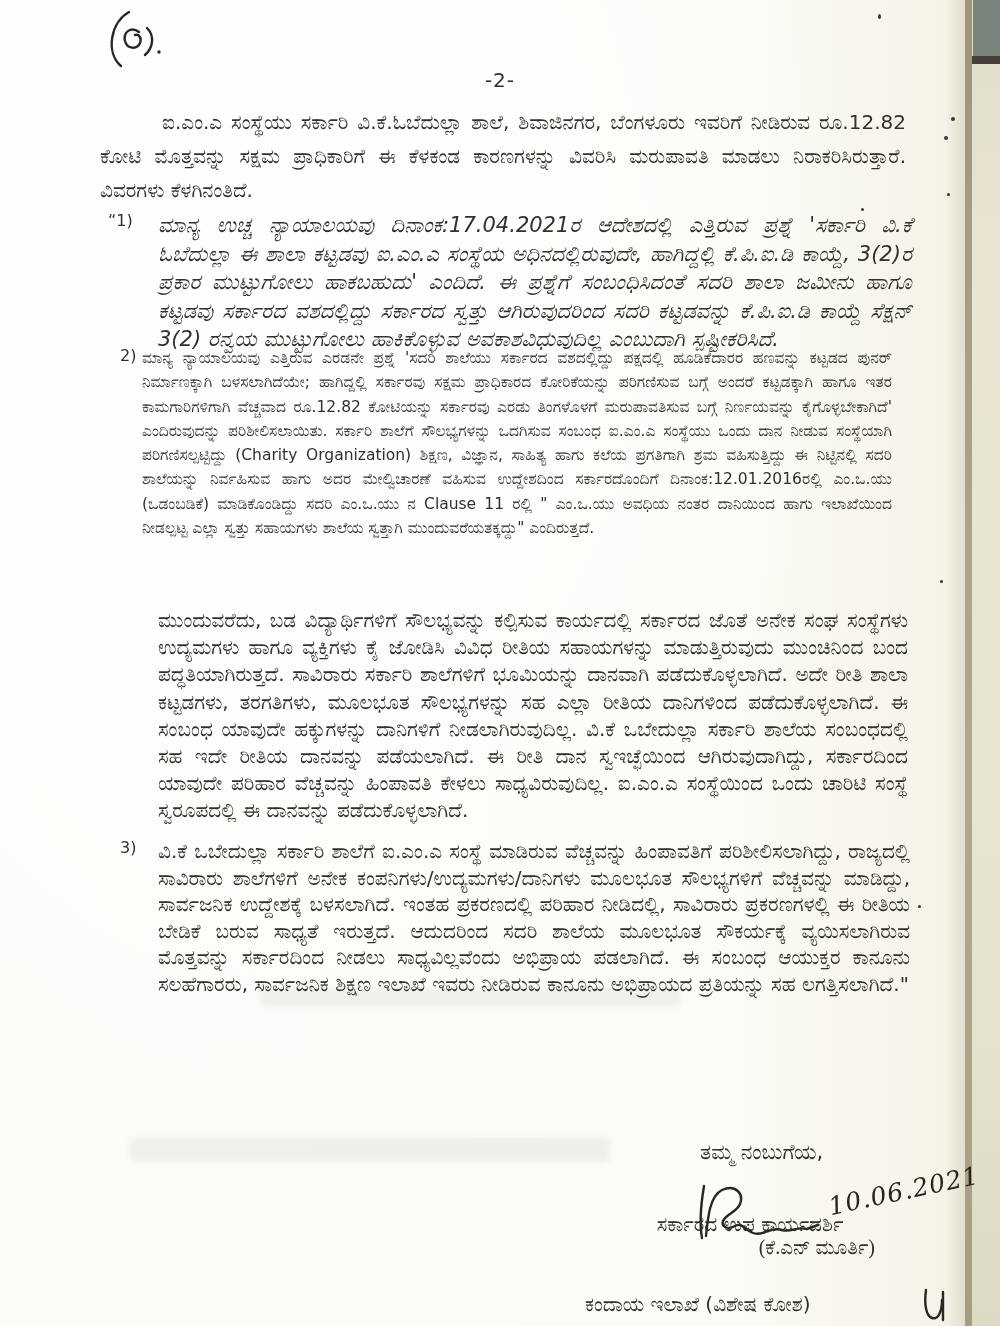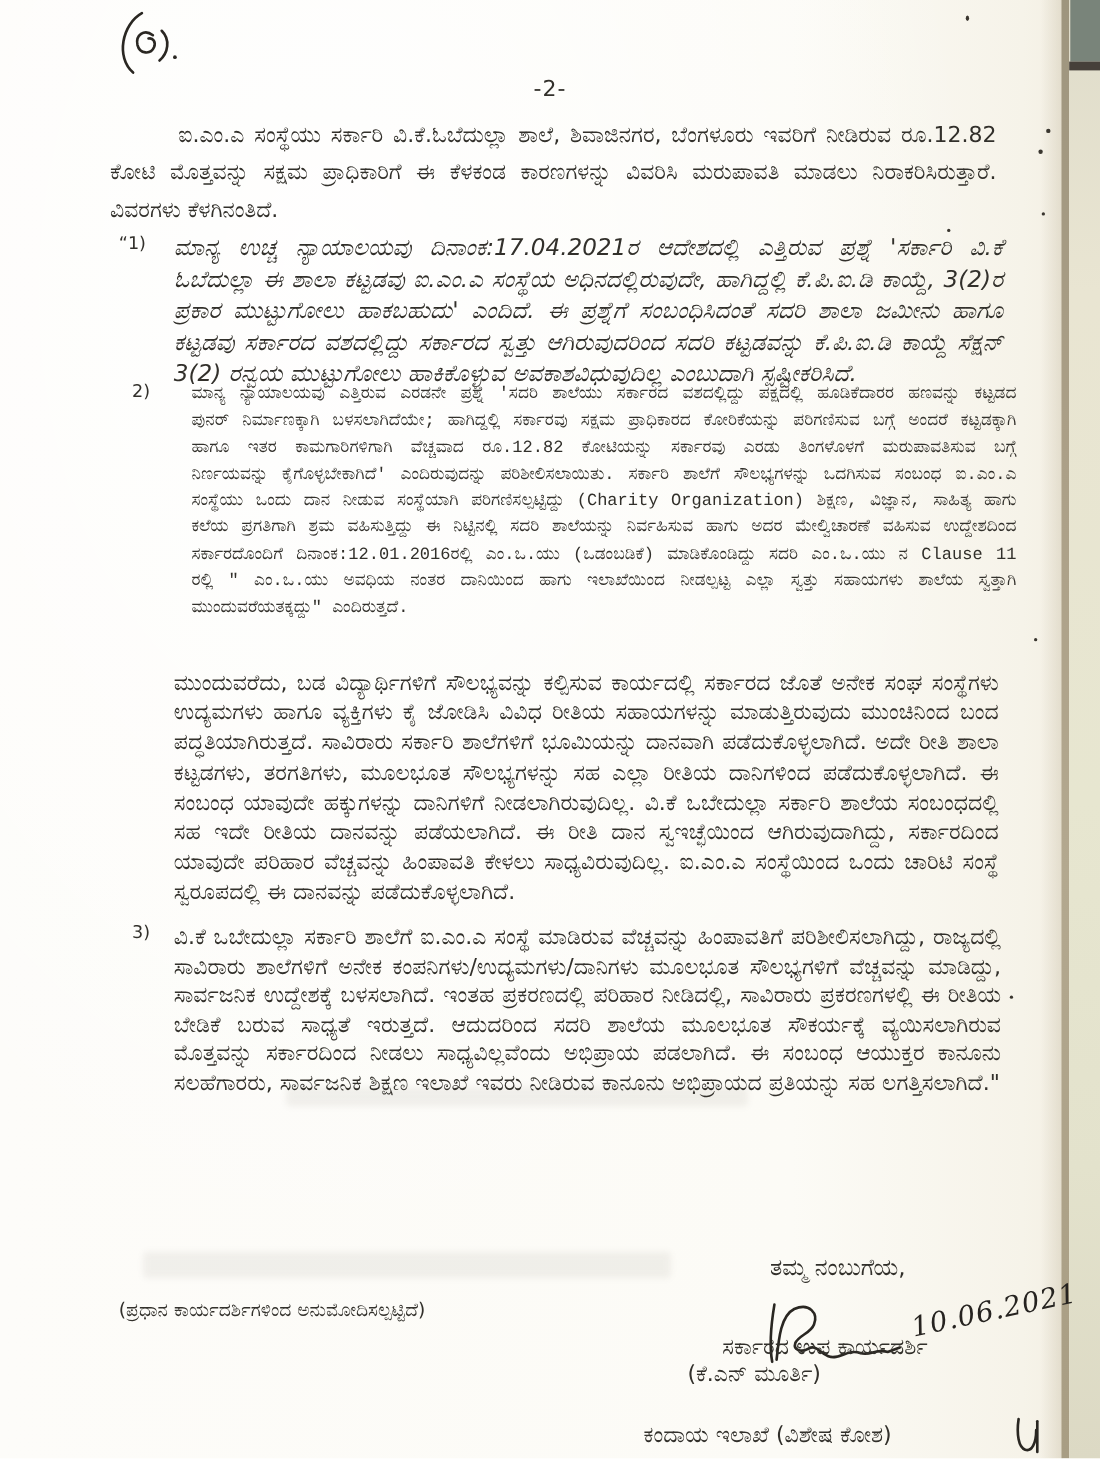--- a/index.html
+++ b/index.html
@@ -13,29 +13,29 @@
     color:#32302b;
   }
   .blk { position:absolute; color:#32302b; }
   .justify { text-align:justify; }
   .indent1 { text-indent:62px; }
   .intro { left:100px; top:105px; width:806px; font-size:20px; line-height:34px; }
   .item-label { font-size:16px; }
   .i1-label { left:108px; top:211px; }
   .i1-text { left:158px; top:211px; width:754px; font-size:21px; line-height:28.5px;font-style:italic; }
   .i2-label { left:120px; top:346px; }
-  .i2-text { left:174px; top:346px; width:750px; font-size:15.5px; line-height:24.3px;font-family:Liberation Mono, monospace; }
+  .i2-text { left:142px; top:346px; width:750px; font-size:15.5px; line-height:24.3px; }
   .i2-cont { left:158px; top:607px; width:750px; font-size:20px; line-height:27.2px; }
   .i3-label { left:120px; top:838px; }
   .i3-text { left:158px; top:838px; width:752px; font-size:20px; line-height:26.5px; }
   .closing { left:100px; top:1022px; width:832px; font-size:21px; line-height:37px; text-indent:64px; }
   .page-number { left:0; top:68px; width:1000px; text-align:center; font-size:20px; letter-spacing:1px; }
   .salutation { left:700px; top:1140px; font-size:21px; }
   .approval { left:108px; top:1181px; font-size:17px; }
-  .signer-name { left:625px; top:1236px; width:250px; text-align:left; font-size:20px; }
+  .signer-name { left:625px; top:1236px; width:250px; text-align:right; font-size:20px;font-family:Liberation Serif, serif; }
   .signer-title { left:600px; top:1212px; width:300px; text-align:center; font-size:20px; }
   .signer-dept { left:585px; top:1292px; width:330px; font-size:20px; }
   .hand-date {
     left:832px; top:1192px; font-size:25px; font-style:italic;
     transform:rotate(-12deg); transform-origin:left bottom; color:#262320;
     font-family:"DejaVu Serif", serif; letter-spacing:1px;
   }
   
   .scan-shadow { position:absolute; left:946px; top:0; width:20px; height:1326px;
     background:linear-gradient(90deg, rgba(214,207,190,0) 0%, rgba(205,196,174,0.45) 100%); }
@@ -91,21 +91,20 @@
 
   <div class="blk item-label i2-label">2)</div>
   <div class="blk i2-text justify">ಮಾನ್ಯ ನ್ಯಾಯಾಲಯವು ಎತ್ತಿರುವ ಎರಡನೇ ಪ್ರಶ್ನೆ 'ಸದರಿ ಶಾಲೆಯು ಸರ್ಕಾರದ ವಶದಲ್ಲಿದ್ದು ಪಕ್ಷದಲ್ಲಿ ಹೂಡಿಕೆದಾರರ ಹಣವನ್ನು ಕಟ್ಟಡದ ಪುನರ್ ನಿರ್ಮಾಣಕ್ಕಾಗಿ ಬಳಸಲಾಗಿದೆಯೇ; ಹಾಗಿದ್ದಲ್ಲಿ ಸರ್ಕಾರವು ಸಕ್ಷಮ ಪ್ರಾಧಿಕಾರದ ಕೋರಿಕೆಯನ್ನು ಪರಿಗಣಿಸುವ ಬಗ್ಗೆ ಅಂದರೆ ಕಟ್ಟಡಕ್ಕಾಗಿ ಹಾಗೂ ಇತರ ಕಾಮಗಾರಿಗಳಿಗಾಗಿ ವೆಚ್ಚವಾದ ರೂ.12.82 ಕೋಟಿಯನ್ನು ಸರ್ಕಾರವು ಎರಡು ತಿಂಗಳೊಳಗೆ ಮರುಪಾವತಿಸುವ ಬಗ್ಗೆ ನಿರ್ಣಯವನ್ನು ಕೈಗೊಳ್ಳಬೇಕಾಗಿದೆ' ಎಂದಿರುವುದನ್ನು ಪರಿಶೀಲಿಸಲಾಯಿತು. ಸರ್ಕಾರಿ ಶಾಲೆಗೆ ಸೌಲಭ್ಯಗಳನ್ನು ಒದಗಿಸುವ ಸಂಬಂಧ ಐ.ಎಂ.ಎ ಸಂಸ್ಥೆಯು ಒಂದು ದಾನ ನೀಡುವ ಸಂಸ್ಥೆಯಾಗಿ ಪರಿಗಣಿಸಲ್ಪಟ್ಟಿದ್ದು (Charity Organization) ಶಿಕ್ಷಣ, ವಿಜ್ಞಾನ, ಸಾಹಿತ್ಯ ಹಾಗು ಕಲೆಯ ಪ್ರಗತಿಗಾಗಿ ಶ್ರಮ ವಹಿಸುತ್ತಿದ್ದು ಈ ನಿಟ್ಟಿನಲ್ಲಿ ಸದರಿ ಶಾಲೆಯನ್ನು ನಿರ್ವಹಿಸುವ ಹಾಗು ಅದರ ಮೇಲ್ವಿಚಾರಣೆ ವಹಿಸುವ ಉದ್ದೇಶದಿಂದ ಸರ್ಕಾರದೊಂದಿಗೆ ದಿನಾಂಕ:12.01.2016ರಲ್ಲಿ ಎಂ.ಒ.ಯು (ಒಡಂಬಡಿಕೆ) ಮಾಡಿಕೊಂಡಿದ್ದು ಸದರಿ ಎಂ.ಒ.ಯು ನ Clause 11 ರಲ್ಲಿ " ಎಂ.ಒ.ಯು ಅವಧಿಯ ನಂತರ ದಾನಿಯಿಂದ ಹಾಗು ಇಲಾಖೆಯಿಂದ ನೀಡಲ್ಪಟ್ಟ ಎಲ್ಲಾ ಸ್ವತ್ತು ಸಹಾಯಗಳು ಶಾಲೆಯ ಸ್ವತ್ತಾಗಿ ಮುಂದುವರೆಯತಕ್ಕದ್ದು" ಎಂದಿರುತ್ತದೆ.</div>
   <div class="blk i2-cont justify">ಮುಂದುವರೆದು, ಬಡ ವಿದ್ಯಾರ್ಥಿಗಳಿಗೆ ಸೌಲಭ್ಯವನ್ನು ಕಲ್ಪಿಸುವ ಕಾರ್ಯದಲ್ಲಿ ಸರ್ಕಾರದ ಜೊತೆ ಅನೇಕ ಸಂಘ ಸಂಸ್ಥೆಗಳು ಉದ್ಯಮಗಳು ಹಾಗೂ ವ್ಯಕ್ತಿಗಳು ಕೈ ಜೋಡಿಸಿ ವಿವಿಧ ರೀತಿಯ ಸಹಾಯಗಳನ್ನು ಮಾಡುತ್ತಿರುವುದು ಮುಂಚಿನಿಂದ ಬಂದ ಪದ್ಧತಿಯಾಗಿರುತ್ತದೆ. ಸಾವಿರಾರು ಸರ್ಕಾರಿ ಶಾಲೆಗಳಿಗೆ ಭೂಮಿಯನ್ನು ದಾನವಾಗಿ ಪಡೆದುಕೊಳ್ಳಲಾಗಿದೆ. ಅದೇ ರೀತಿ ಶಾಲಾ ಕಟ್ಟಡಗಳು, ತರಗತಿಗಳು, ಮೂಲಭೂತ ಸೌಲಭ್ಯಗಳನ್ನು ಸಹ ಎಲ್ಲಾ ರೀತಿಯ ದಾನಿಗಳಿಂದ ಪಡೆದುಕೊಳ್ಳಲಾಗಿದೆ. ಈ ಸಂಬಂಧ ಯಾವುದೇ ಹಕ್ಕುಗಳನ್ನು ದಾನಿಗಳಿಗೆ ನೀಡಲಾಗಿರುವುದಿಲ್ಲ. ವಿ.ಕೆ ಒಬೇದುಲ್ಲಾ ಸರ್ಕಾರಿ ಶಾಲೆಯ ಸಂಬಂಧದಲ್ಲಿ ಸಹ ಇದೇ ರೀತಿಯ ದಾನವನ್ನು ಪಡೆಯಲಾಗಿದೆ. ಈ ರೀತಿ ದಾನ ಸ್ವಇಚ್ಛೆಯಿಂದ ಆಗಿರುವುದಾಗಿದ್ದು, ಸರ್ಕಾರದಿಂದ ಯಾವುದೇ ಪರಿಹಾರ ವೆಚ್ಚವನ್ನು ಹಿಂಪಾವತಿ ಕೇಳಲು ಸಾಧ್ಯವಿರುವುದಿಲ್ಲ. ಐ.ಎಂ.ಎ ಸಂಸ್ಥೆಯಿಂದ ಒಂದು ಚಾರಿಟಿ ಸಂಸ್ಥೆ ಸ್ವರೂಪದಲ್ಲಿ ಈ ದಾನವನ್ನು ಪಡೆದುಕೊಳ್ಳಲಾಗಿದೆ.</div>
 
   <div class="blk item-label i3-label">3)</div>
   <div class="blk i3-text justify">ವಿ.ಕೆ ಒಬೇದುಲ್ಲಾ ಸರ್ಕಾರಿ ಶಾಲೆಗೆ ಐ.ಎಂ.ಎ ಸಂಸ್ಥೆ ಮಾಡಿರುವ ವೆಚ್ಚವನ್ನು ಹಿಂಪಾವತಿಗೆ ಪರಿಶೀಲಿಸಲಾಗಿದ್ದು, ರಾಜ್ಯದಲ್ಲಿ ಸಾವಿರಾರು ಶಾಲೆಗಳಿಗೆ ಅನೇಕ ಕಂಪನಿಗಳು/ಉದ್ಯಮಗಳು/ದಾನಿಗಳು ಮೂಲಭೂತ ಸೌಲಭ್ಯಗಳಿಗೆ ವೆಚ್ಚವನ್ನು ಮಾಡಿದ್ದು, ಸಾರ್ವಜನಿಕ ಉದ್ದೇಶಕ್ಕೆ ಬಳಸಲಾಗಿದೆ. ಇಂತಹ ಪ್ರಕರಣದಲ್ಲಿ ಪರಿಹಾರ ನೀಡಿದಲ್ಲಿ, ಸಾವಿರಾರು ಪ್ರಕರಣಗಳಲ್ಲಿ ಈ ರೀತಿಯ ಬೇಡಿಕೆ ಬರುವ ಸಾಧ್ಯತೆ ಇರುತ್ತದೆ. ಆದುದರಿಂದ ಸದರಿ ಶಾಲೆಯ ಮೂಲಭೂತ ಸೌಕರ್ಯಕ್ಕೆ ವ್ಯಯಿಸಲಾಗಿರುವ ಮೊತ್ತವನ್ನು ಸರ್ಕಾರದಿಂದ ನೀಡಲು ಸಾಧ್ಯವಿಲ್ಲವೆಂದು ಅಭಿಪ್ರಾಯ ಪಡಲಾಗಿದೆ. ಈ ಸಂಬಂಧ ಆಯುಕ್ತರ ಕಾನೂನು ಸಲಹೆಗಾರರು, ಸಾರ್ವಜನಿಕ ಶಿಕ್ಷಣ ಇಲಾಖೆ ಇವರು ನೀಡಿರುವ ಕಾನೂನು ಅಭಿಪ್ರಾಯದ ಪ್ರತಿಯನ್ನು ಸಹ ಲಗತ್ತಿಸಲಾಗಿದೆ."</div>
 
 
   <div class="blk salutation">ತಮ್ಮ ನಂಬುಗೆಯ,</div>
-  <div class="blk approval">(ಪ್ರಧಾನ ಕಾರ್ಯದರ್ಶಿಗಳಿಂದ ಅನುಮೋದಿಸಲ್ಪಟ್ಟಿದೆ)</div>
 
   <svg class="hand" style="left:690px;top:1178px;" width="170" height="70" viewBox="0 0 170 70">
     <path d="M14 8 C 11 26, 9 44, 12 60"></path>
     <path d="M16 58 C 18 38, 20 18, 32 12 C 46 6, 54 16, 50 26 C 47 34, 36 36, 33 43 C 31 49, 38 52, 45 48 C 52 44, 55 52, 63 55 C 73 59, 80 48, 92 52 C 101 55, 106 48, 117 51 L 128 47"></path>
   </svg>
   <div class="blk hand-date">10.06.2021</div>
 
   <div class="blk signer-name">(ಕೆ.ಎನ್ ಮೂರ್ತಿ)</div>
   <div class="blk signer-title">ಸರ್ಕಾರದ ಉಪ ಕಾರ್ಯದರ್ಶಿ</div>
   <div class="blk signer-dept">ಕಂದಾಯ ಇಲಾಖೆ (ವಿಶೇಷ ಕೋಶ)</div>

